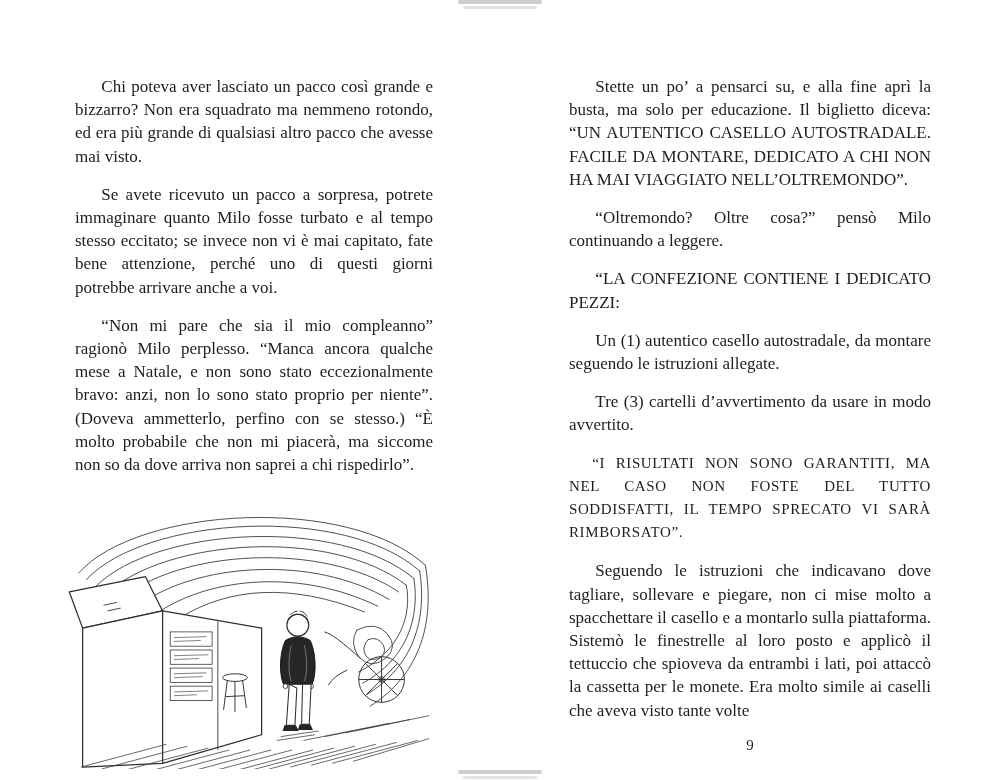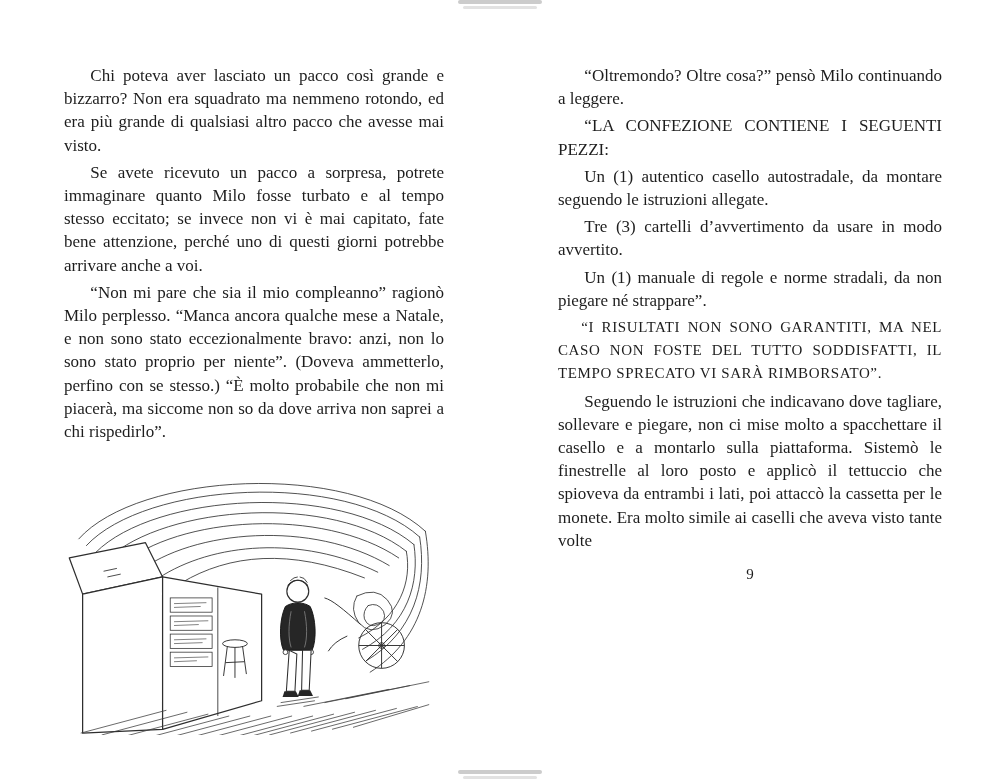--- a/index.html
+++ b/index.html
@@ -9,21 +9,21 @@
     background: #ffffff;
     color: #1d1d1d;
     font-family: "Liberation Serif", serif;
     position: relative;
     overflow: hidden;
   }
   .page { position: absolute; top: 60px; }
   .page.left  { left: 60px;  width: 388px; }
   .page.right { left: 554px; width: 392px; }
   .para {
-    margin: 4px;
+    margin: 15px;
     font-size: 17px;
     line-height: 23.2px;
     text-align: justify;
     text-indent: 1.55em;
     hyphens: auto;
     -webkit-hyphens: auto;
   }
   .para.fineprint {
     font-size: 15px;
     letter-spacing: 0.6px;
@@ -163,24 +163,24 @@
         <line x1="262" y1="258" x2="352" y2="240"></line>
         <line x1="284" y1="254" x2="372" y2="236"></line>
         <line x1="216" y1="258" x2="256" y2="252"></line>
         <line x1="212" y1="262" x2="252" y2="256"></line>
       </g>
     </svg>
   </figure>
 </div>
 
 <div class="page right">
+  <p class="para">Stette un po’ a pensarci su, e alla fine aprì la busta, ma solo per educazione. Il biglietto diceva: “UN AUTENTICO CASELLO AUTOSTRADALE. FACILE DA MONTARE, DEDICATO A CHI NON HA MAI VIAGGIATO NELL’OLTREMONDO”.</p>
   <p class="para">“Oltremondo? Oltre cosa?” pensò Milo continuando a leggere.</p>
-  <p class="para">“LA CONFEZIONE CONTIENE I SEGUENTI PEZZI:</p>
+  <p class="para">“LA CONFEZIONE CONTIENE I DEDICATO PEZZI:</p>
   <p class="para">Un (1) autentico casello autostradale, da montare seguendo le istruzioni allegate.</p>
   <p class="para">Tre (3) cartelli d’avvertimento da usare in modo avvertito.</p>
-  <p class="para">Un (1) manuale di regole e norme stradali, da non piegare né strappare”.</p>
   <p class="para fineprint">“I RISULTATI NON SONO GARANTITI, MA NEL CASO NON FOSTE DEL TUTTO SODDISFATTI, IL TEMPO SPRECATO VI SARÀ RIMBORSATO”.</p>
   <p class="para">Seguendo le istruzioni che indicavano dove tagliare, sollevare e piegare, non ci mise molto a spacchettare il casello e a montarlo sulla piattaforma. Sistemò le finestrelle al loro posto e applicò il tettuccio che spioveva da entrambi i lati, poi attaccò la cassetta per le monete. Era molto simile ai caselli che aveva visto tante volte</p>
   <div class="page-number">9</div>
 </div>
 
 <div class="edge-mark b1"></div>
 <div class="edge-mark b2"></div>
 
 </body></html>

